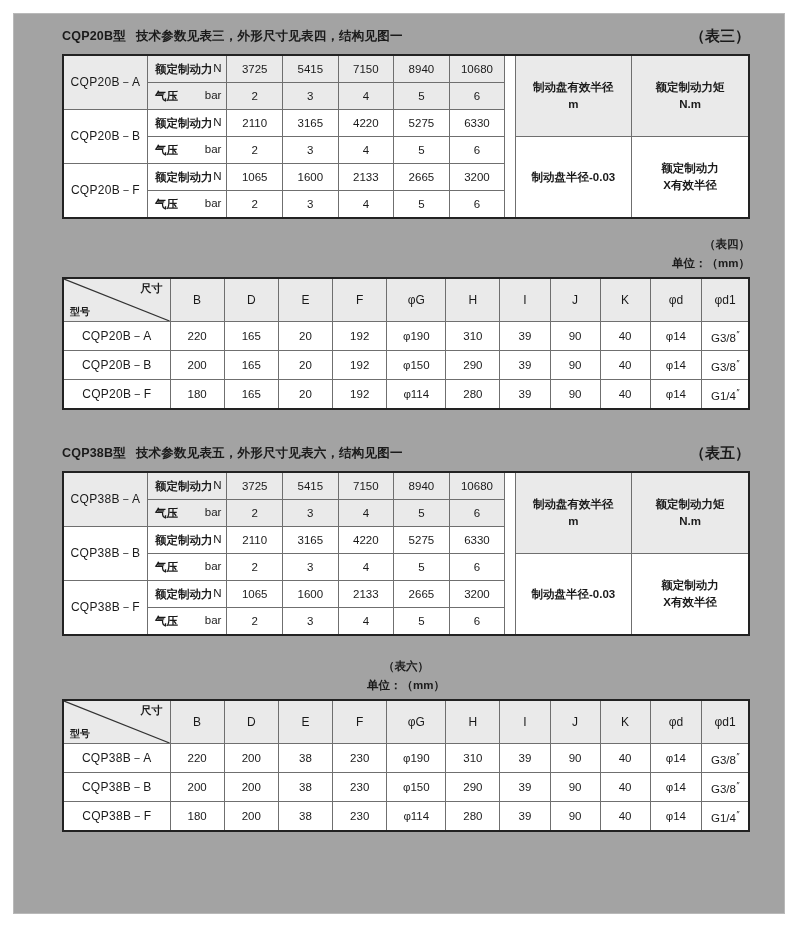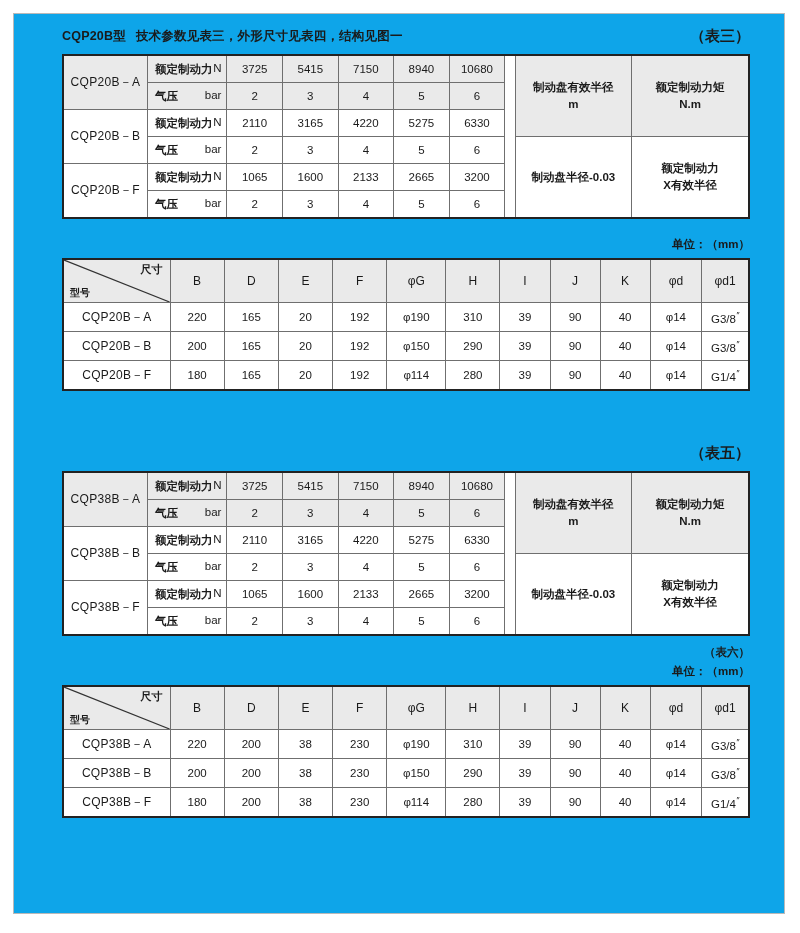--- a/index.html
+++ b/index.html
@@ -18,21 +18,21 @@
 
   
   .page-frame {
     position: absolute;
     left: 13px;
     top: 13px;
     width: 772px;
     height: 901px;
     border: 1px solid #b9b9b9;
     box-sizing: border-box;
-    background: #0ea5e9;
+    background: #a3a3a3;
   }
 
   .page-inner {
     position: absolute;
     left: 0;
     top: 0;
     right: 0;
     bottom: 0;
     padding: 0;
   }
@@ -273,20 +273,21 @@
               <td class="num">3</td>
               <td class="num">4</td>
               <td class="num">5</td>
               <td class="num">6</td>
             </tr>
           </tbody>
         </table>
       </div>
 
       <div class="dim-head" style="margin-top:16px;">
+        <div>（表四）</div>
         <div>单位：（mm）</div>
       </div>
 
       <div class="dim-wrap">
         <table class="dim">
           <colgroup>
             <col style="width:15.6%">
             <col style="width:7.9%">
               <col style="width:7.9%">
               <col style="width:7.9%">
@@ -367,20 +368,21 @@
               <td><span>G1/4</span><span class="sup">″</span></td>
             </tr>
           </tbody>
         </table>
       </div>
     </div>
 
     <div class="section" id="section-38b">
 
       <div class="section-title-row">
+        <div class="section-title"><span class="model-code">CQP38B型</span><span>技术参数见表五，外形尺寸见表六，结构见图一</span></div>
         <div class="table-tag">（表五）</div>
       </div>
 
       <div class="spec-wrap">
         <table class="spec">
           <colgroup>
             <col style="width:12.3%">
               <col style="width:11.6%">
             <col style="width:8.1%">
               <col style="width:8.1%">
@@ -445,21 +447,21 @@
               <td class="num">2</td>
               <td class="num">3</td>
               <td class="num">4</td>
               <td class="num">5</td>
               <td class="num">6</td>
             </tr>
           </tbody>
         </table>
       </div>
 
-      <div class="dim-head" style="margin-top:7px;">
+      <div class="dim-head" style="margin-top:21px;text-align:center;">
         <div>（表六）</div>
         <div>单位：（mm）</div>
       </div>
 
       <div class="dim-wrap">
         <table class="dim">
           <colgroup>
             <col style="width:15.6%">
             <col style="width:7.9%">
               <col style="width:7.9%">

